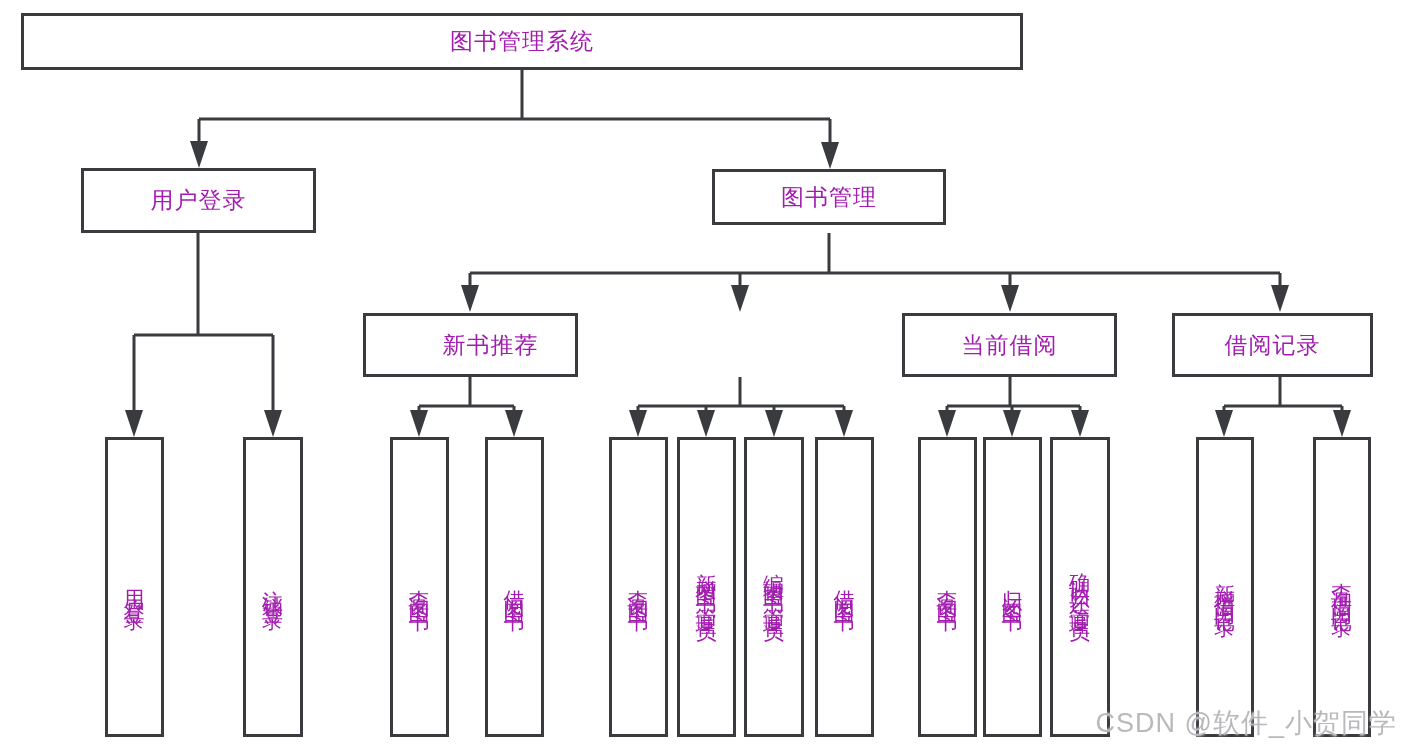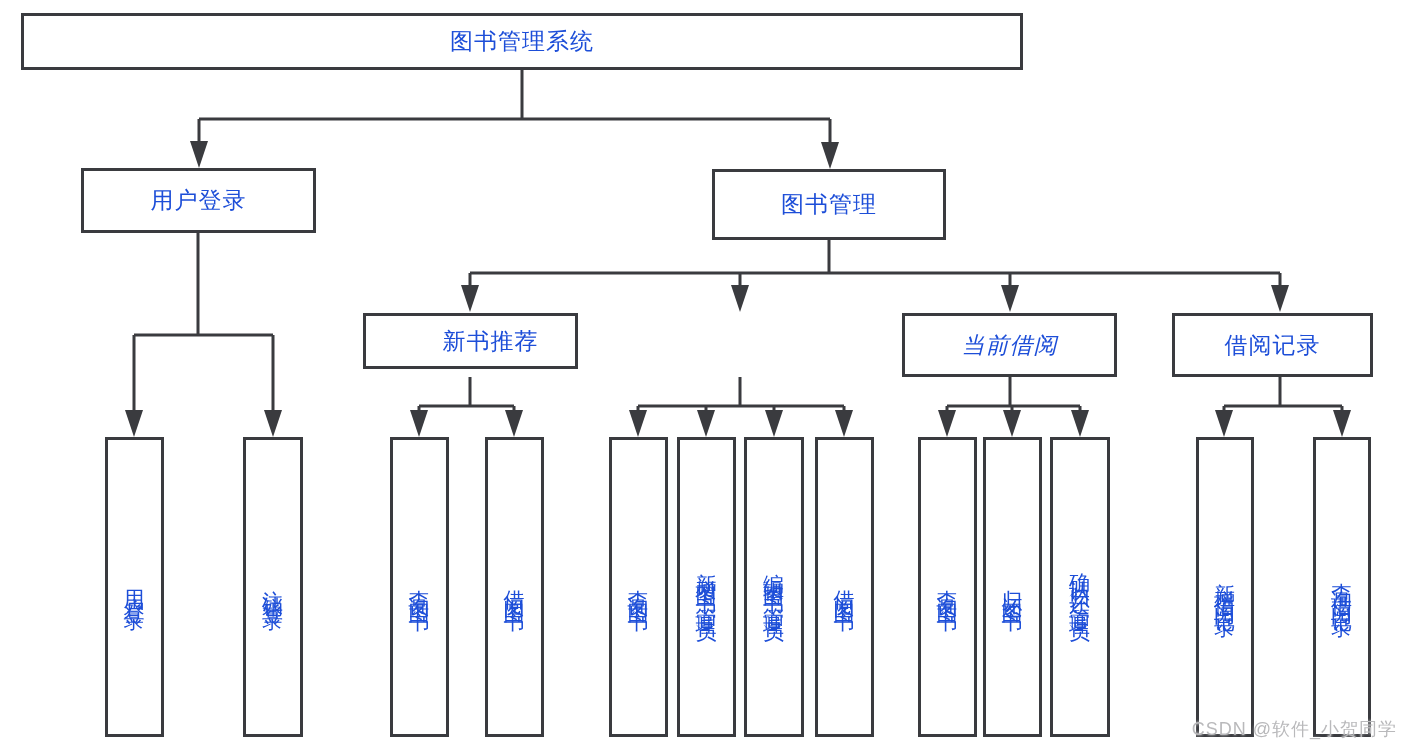--- a/index.html
+++ b/index.html
@@ -3,31 +3,31 @@
 <meta charset="utf-8">
 <style>
   html,body { margin:0; padding:0; background:#ffffff; }
   .stage {
     position:relative; width:1405px; height:747px; background:#ffffff;
     font-family:"Liberation Sans", sans-serif; overflow:hidden;
   }
   .wires { position:absolute; left:0; top:0; z-index:1; }
   .node {
     position:absolute; box-sizing:border-box; background:#ffffff;
-    border:3px solid #3a3b3f; color:#1d4ed8; z-index:2;
+    border:3px solid #3a3b3f; color:#a21caf; z-index:2;
     display:flex; align-items:center; justify-content:center;
   }
   .hbox { font-size:23px; letter-spacing:1px; white-space:nowrap; }
   .vbox {
     writing-mode:vertical-rl; text-orientation:mixed;
     font-size:21px; letter-spacing:7px; line-height:1;
   }
   .watermark {
     position:absolute; right:8px; bottom:6px; z-index:3;
-    font-size:18px; letter-spacing:1px; color:#b9b9bb;
+    font-size:27px; letter-spacing:1px; color:#b9b9bb;
     text-shadow:0 0 3px #ffffff; white-space:nowrap;margin-top:29px;
   }
 </style>
 </head>
 <body>
 
 <div class="stage">
 
   <svg class="wires" width="1405" height="747" viewBox="0 0 1405 747">
     <g stroke="#3a3b3f" stroke-width="3" fill="none">
@@ -69,28 +69,28 @@
     </g>
   </svg>
 
   <div class="node hbox" style="left:21px; top:13px; width:1002px; height:57px;">
     <span>图书管理系统</span>
   </div>
 
   <div class="node hbox" style="left:81px; top:168px; width:235px; height:65px;">
     <span>用户登录</span>
   </div>
-  <div class="node hbox" style="left:712px; top:169px; width:234px; height:71px;">
+  <div class="node hbox" style="left:712px; top:169px; width:234px; height:56px;">
     <span>图书管理</span>
   </div>
 
-  <div class="node hbox" style="left:363px; top:313px; width:215px; height:56px;padding-left:40px;">
+  <div class="node hbox" style="left:363px; top:313px; width:215px; height:64px;padding-left:40px;">
     <span>新书推荐</span>
   </div>
-  <div class="node hbox" style="left:902px; top:313px; width:215px; height:64px;font-style:italic;">
+  <div class="node hbox" style="left:902px; top:313px; width:215px; height:64px;">
     <span>当前借阅</span>
   </div>
   <div class="node hbox" style="left:1172px; top:313px; width:201px; height:64px;">
     <span>借阅记录</span>
   </div>
 
   <div class="node vbox" style="left:105px; top:437px; width:59px; height:300px;">用户登录</div>
   <div class="node vbox" style="left:243px; top:437px; width:60px; height:300px;">注销登录</div>
 
   <div class="node vbox" style="left:390px; top:437px; width:59px; height:300px;">查询图书</div>

